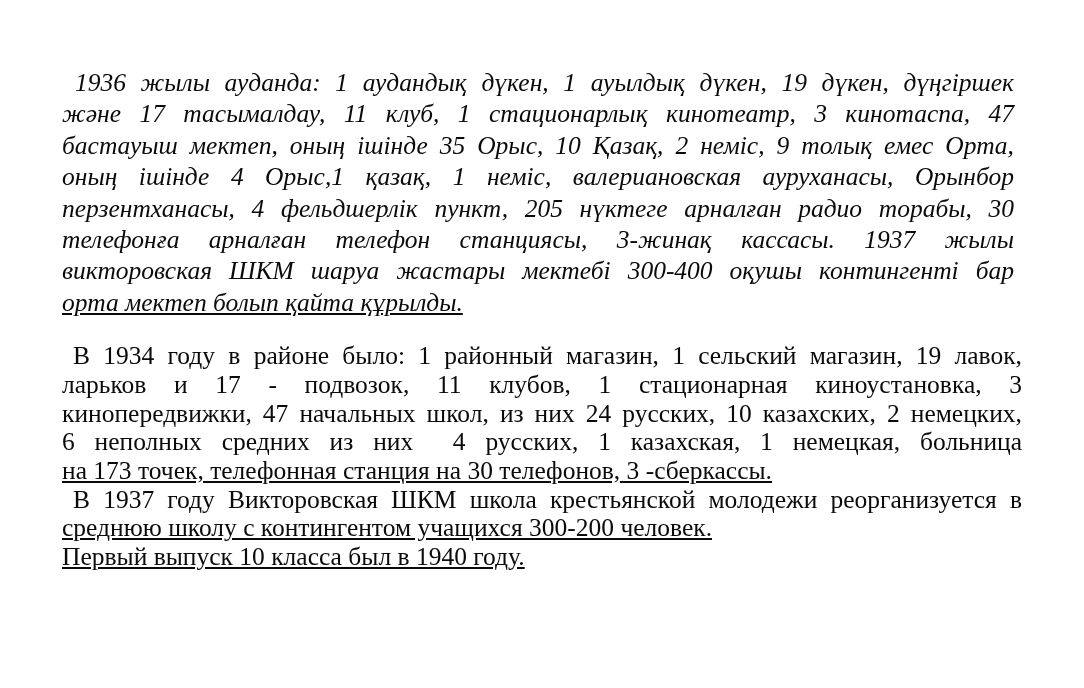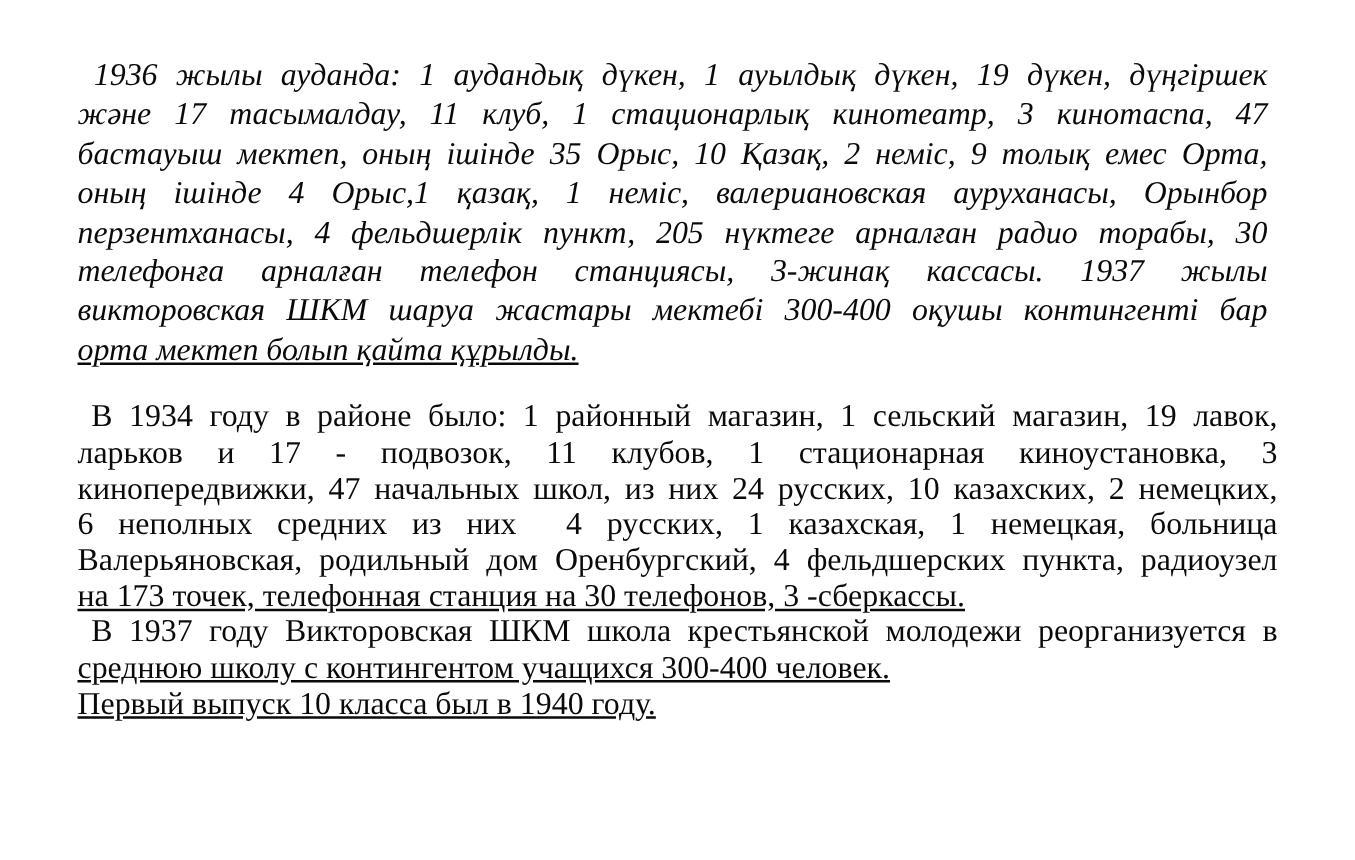--- a/index.html
+++ b/index.html
@@ -18,21 +18,21 @@
     width: 1084px;
     height: 688px;
     background: #ffffff;
     overflow: hidden;
   }
   .para {
     text-justify: inter-word;
   }
   
   .kz {
-    margin: 44px 70px 0 62px;   
+    margin: 67px 70px 0 62px;   
     font-style: italic;
     font-size: 25.5px;
     line-height: 31.4px;
   }
   .kz.indent-first .line:first-child {
     padding-left: 13px;
   }
   
   .ru-group {
     margin-top: 24px;
@@ -71,27 +71,26 @@
       <div class="line">викторовская ШКМ шаруа жастары мектебі 300-400 оқушы контингенті бар</div>
       <div class="line last">орта мектеп болып қайта құрылды.</div>
     </div>
 
   <div class="ru-group">
     <div class="para ru indent-first" lang="ru">
         <div class="line">В 1934 году в районе было: 1 районный магазин, 1 сельский магазин, 19 лавок,</div>
         <div class="line">ларьков и 17 - подвозок, 11 клубов, 1 стационарная киноустановка, 3</div>
         <div class="line">кинопередвижки, 47 начальных школ, из них 24 русских, 10 казахских, 2 немецких,</div>
         <div class="line">6 неполных средних из них&nbsp; 4 русских, 1 казахская, 1 немецкая, больница</div>
-        <div class="line">Валерьяновская, родильный дом Оренбургский, 4 фельдшерских пункта, радиоузел</div>
         <div class="line last">на 173 точек, телефонная станция на 30 телефонов, 3 -сберкассы.</div>
       </div>
 
     <div class="para ru indent-first" lang="ru">
         <div class="line">В 1937 году Викторовская ШКМ школа крестьянской молодежи реорганизуется в</div>
-        <div class="line last">среднюю школу с контингентом учащихся 300-400 человек.</div>
+        <div class="line last">среднюю школу с контингентом учащихся 300-200 человек.</div>
       </div>
 
     <div class="para ru" lang="ru">
         <div class="line last">Первый выпуск 10 класса был в 1940 году.</div>
       </div>
   </div>
 
 </div>
 
 </body></html>

